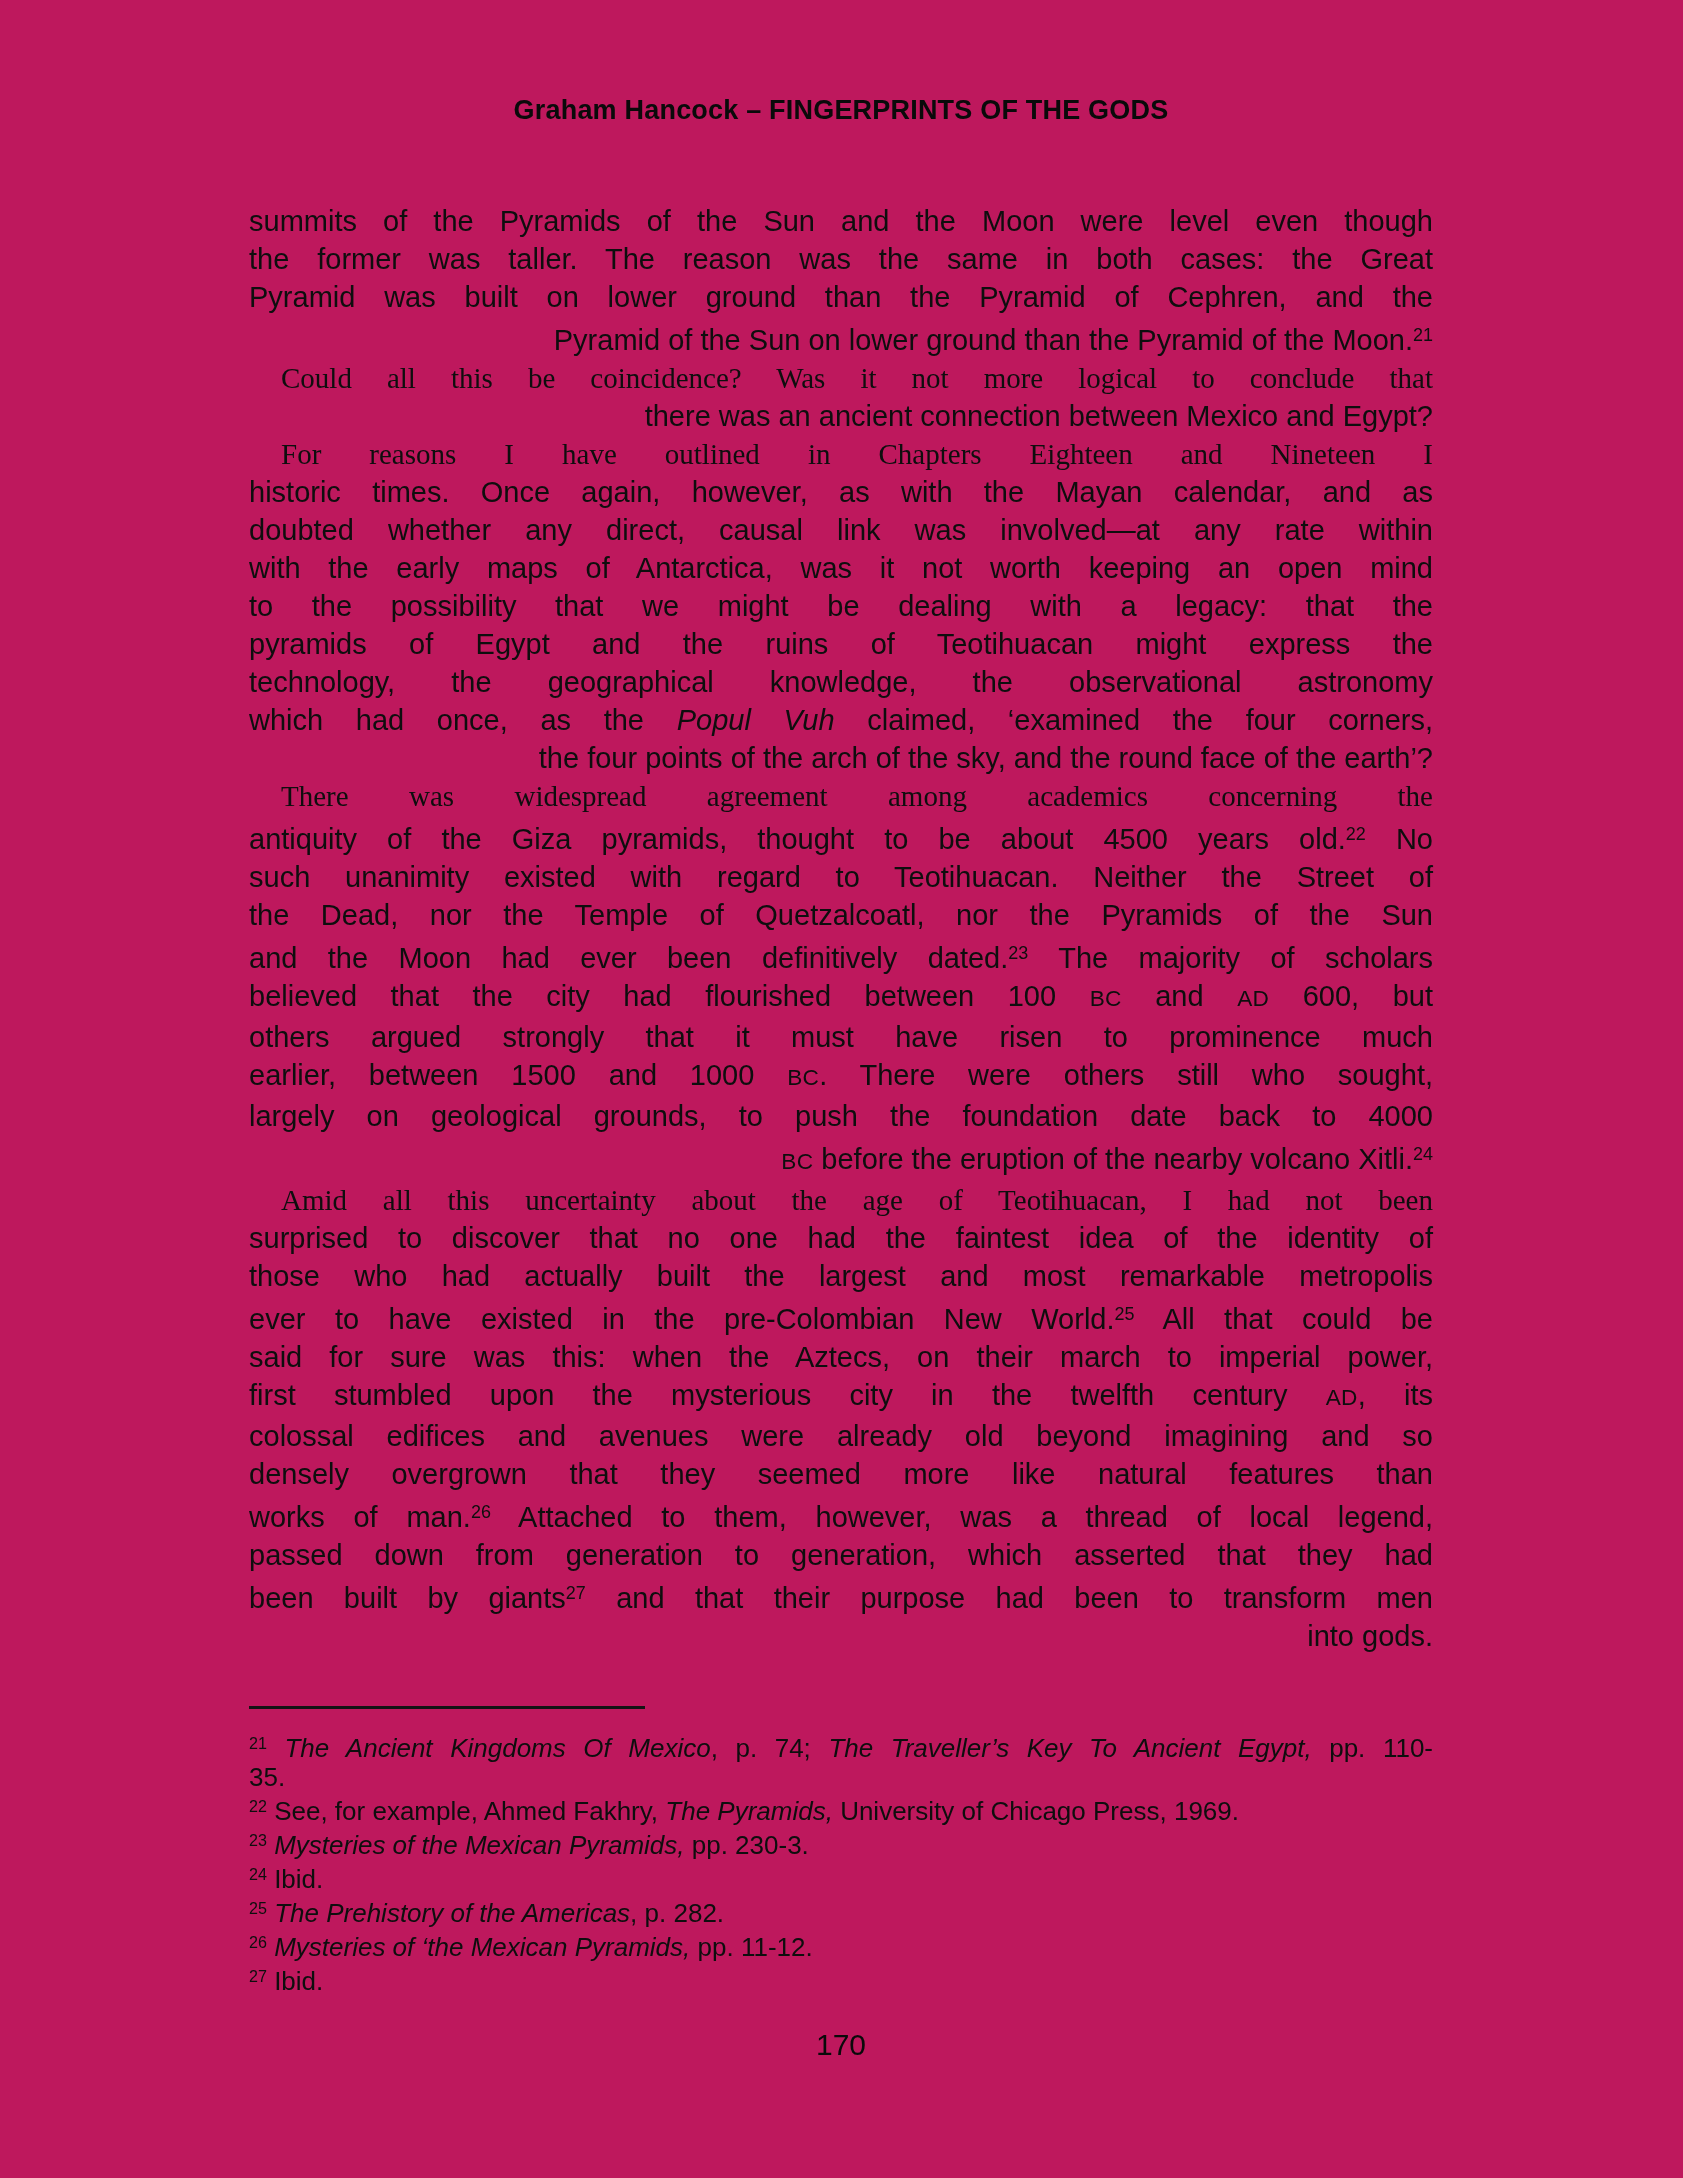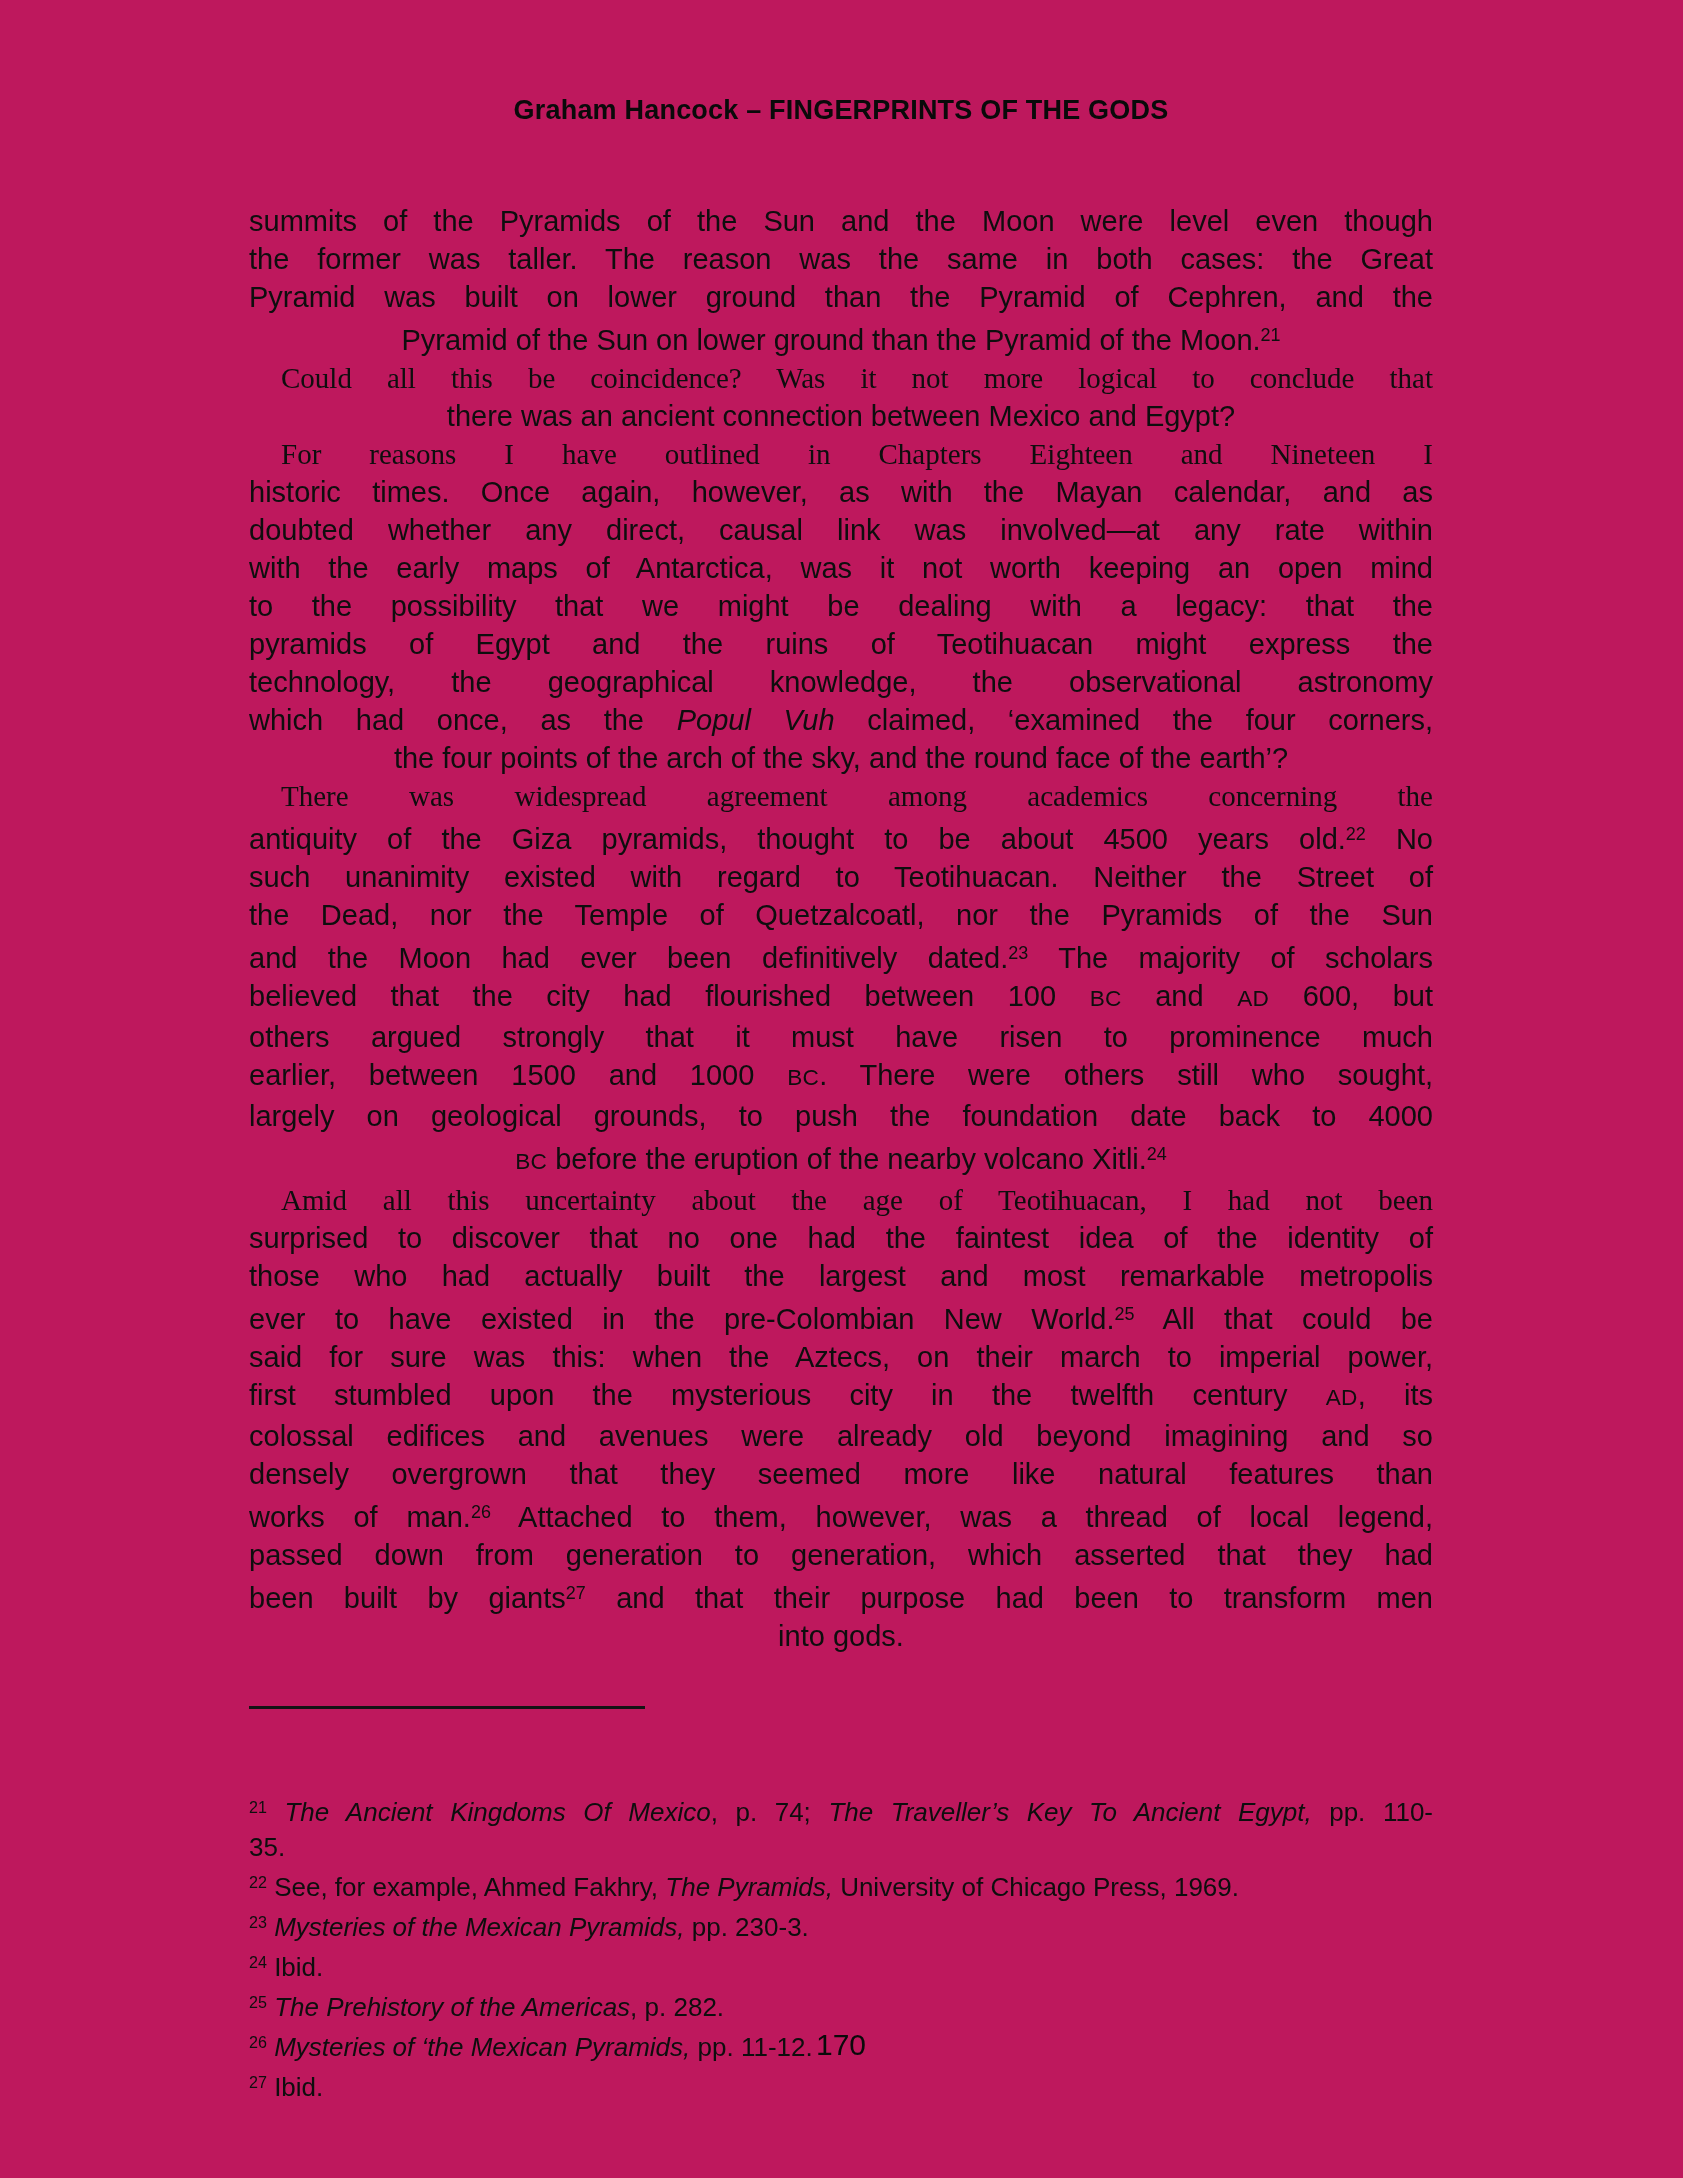--- a/index.html
+++ b/index.html
@@ -21,37 +21,37 @@
     color:#0a0a0a;
     white-space:nowrap;
   }
   .body-text{
     position:absolute;
     left:249px;width:1184px;top:202px;
     font-size:29px;
     line-height:38px;
     color:#0e0e0e;
   }
-  .bline{ text-align:center; white-space:normal; }
+  .bline{ text-align:right; white-space:normal; }
   .bline.just{ text-align:justify; text-align-last:justify; }
   .bline.ind{ padding-left:32px;font-family:Liberation Serif, serif; }
   .seg-i{ font-style:italic; }
   .seg-sc{ font-size:0.78em; letter-spacing:0.3px; }
   .seg-sup{ font-size:0.62em; vertical-align:0.5em; }
   .footnote-separator{
     position:absolute;
     left:249px;top:1706px;
     width:396px;height:0;
     border-top:3px solid #141414;
   }
   .footnotes{
     position:absolute;
-    left:249px;width:1184px;top:1790px;
+    left:249px;width:1184px;top:1729px;
     font-size:26px;
-    line-height:35px;
+    line-height:29px;
     color:#0e0e0e;
   }
   .fnline{ text-align:left; }
   .fnline.just{ text-align:justify; text-align-last:justify; }
   .page-number{
     position:absolute;
     left:249px;width:1184px;top:2028px;
     text-align:center;
     font-size:30px;
     color:#0a0a0a;

